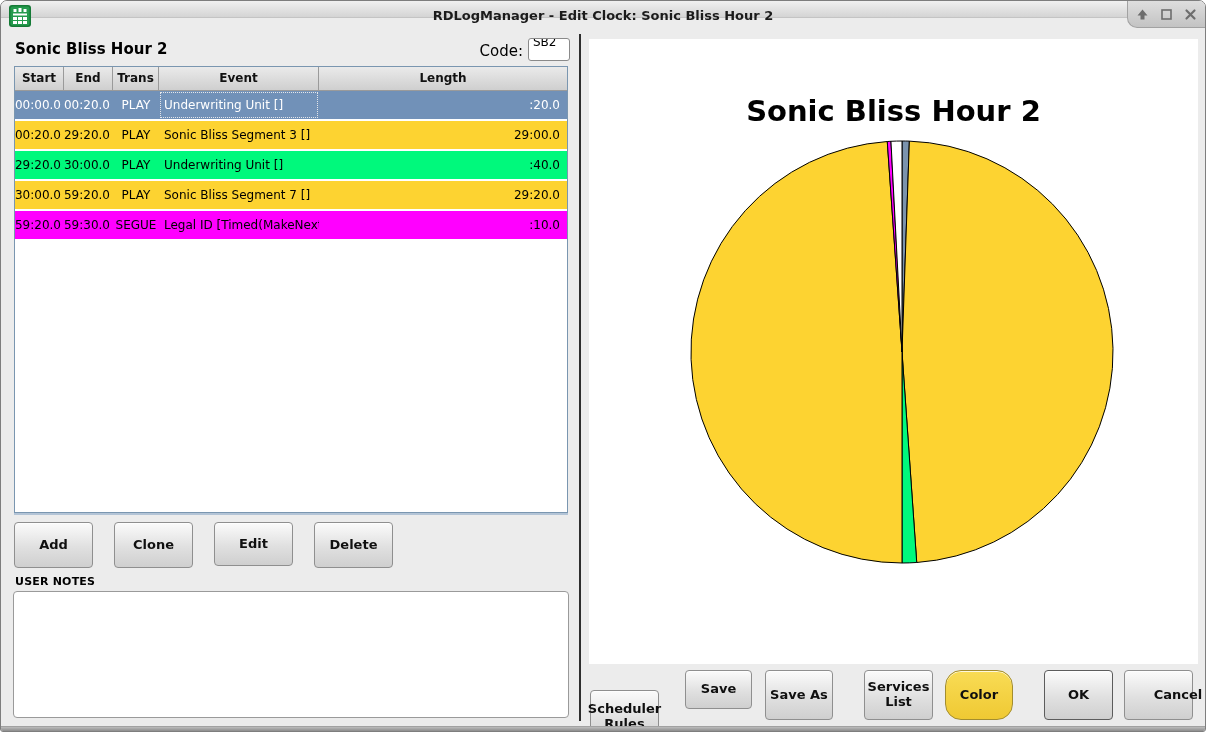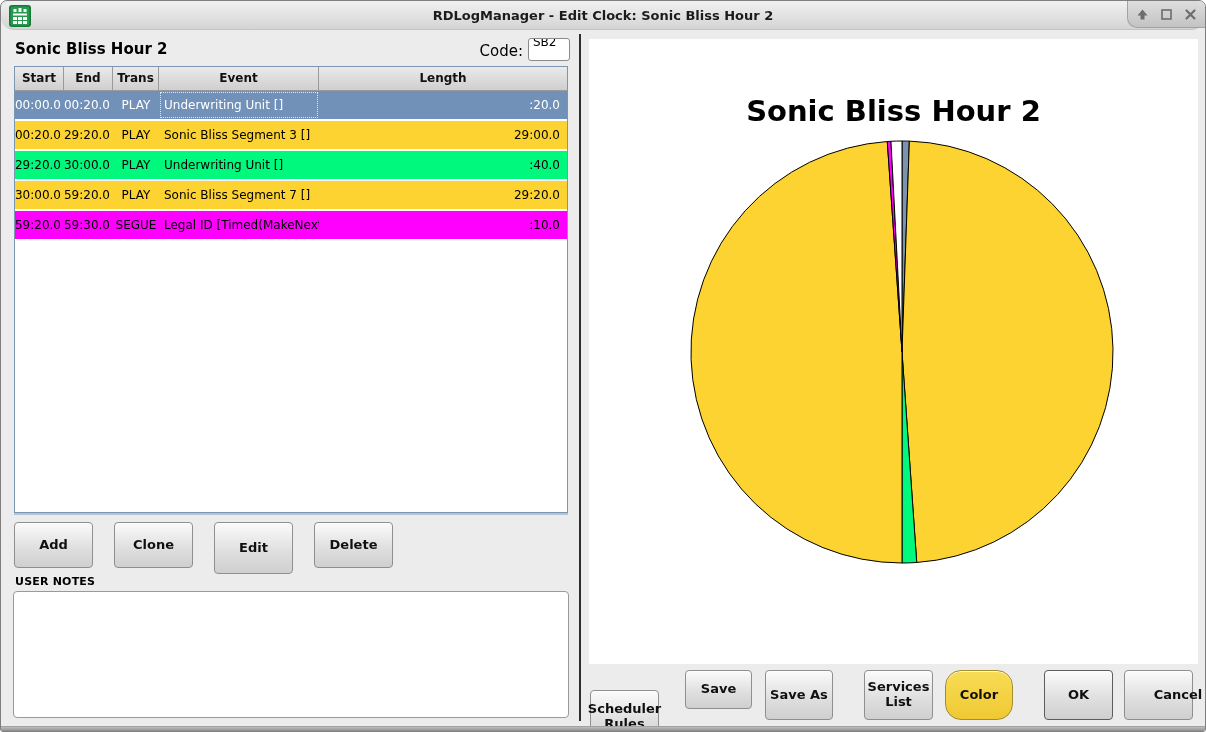--- a/index.html
+++ b/index.html
@@ -3,24 +3,23 @@
 <meta charset="utf-8">
 <style>
   html,body{margin:0;padding:0;background:#fff;}
   *{box-sizing:border-box;font-family:"DejaVu Sans","Liberation Sans",sans-serif;}
   #window{
     position:relative;width:1206px;height:732px;background:#ececec;
     border:1px solid #7e7e7e;border-radius:7px 7px 3px 3px;overflow:hidden;
   }
   
   .titlebar{
-    position:absolute;left:0;top:0;width:100%;height:29px;
+    position:absolute;left:0;top:0;width:100%;height:17px;
     background:linear-gradient(#f1f1f1,#d4d4d4);
     border-bottom:1px solid #c4c4c4;
-    border-radius:14px;
   }
   .app-icon{position:absolute;left:8px;top:4px;width:22px;height:22px;}
   .win-title{
     position:absolute;left:0;top:0;width:100%;height:29px;line-height:29px;
     text-align:center;font-weight:bold;font-size:13px;color:#1b1b1b;
   }
   .controls-tab{
     position:absolute;right:0;top:0;width:78px;height:27px;
     background:linear-gradient(#dedede,#c3c3c3);
     border:1px solid #a2a2a2;border-top:none;border-right:none;
@@ -176,21 +175,21 @@
       <span class="c c-end">59:30.0</span>
       <span class="c c-trans">SEGUE</span>
       <span class="c c-event">Legal ID [Timed(MakeNext)]</span>
       <span class="c c-length">:10.0</span>
     </div>
       </div>
   </div>
 
   <button class="btn" style="left:13px;top:521px;width:79px;height:46px;">Add</button>
   <button class="btn" style="left:113px;top:521px;width:79px;height:46px;">Clone</button>
-  <button class="btn" style="left:213px;top:521px;width:79px;height:52px;">Edit</button>
+  <button class="btn" style="left:213px;top:521px;width:79px;height:44px;">Edit</button>
   <button class="btn" style="left:313px;top:521px;width:79px;height:46px;">Delete</button>
 
   <div class="notes-label">USER NOTES</div>
   <textarea class="notes-area" style=""></textarea>
 
   <div class="divider"></div>
 
   <div class="chart-panel">
     <div class="chart-title">Sonic Bliss Hour 2</div>
     <svg class="pie-svg" width="609" height="625" viewBox="0 0 609 625">

